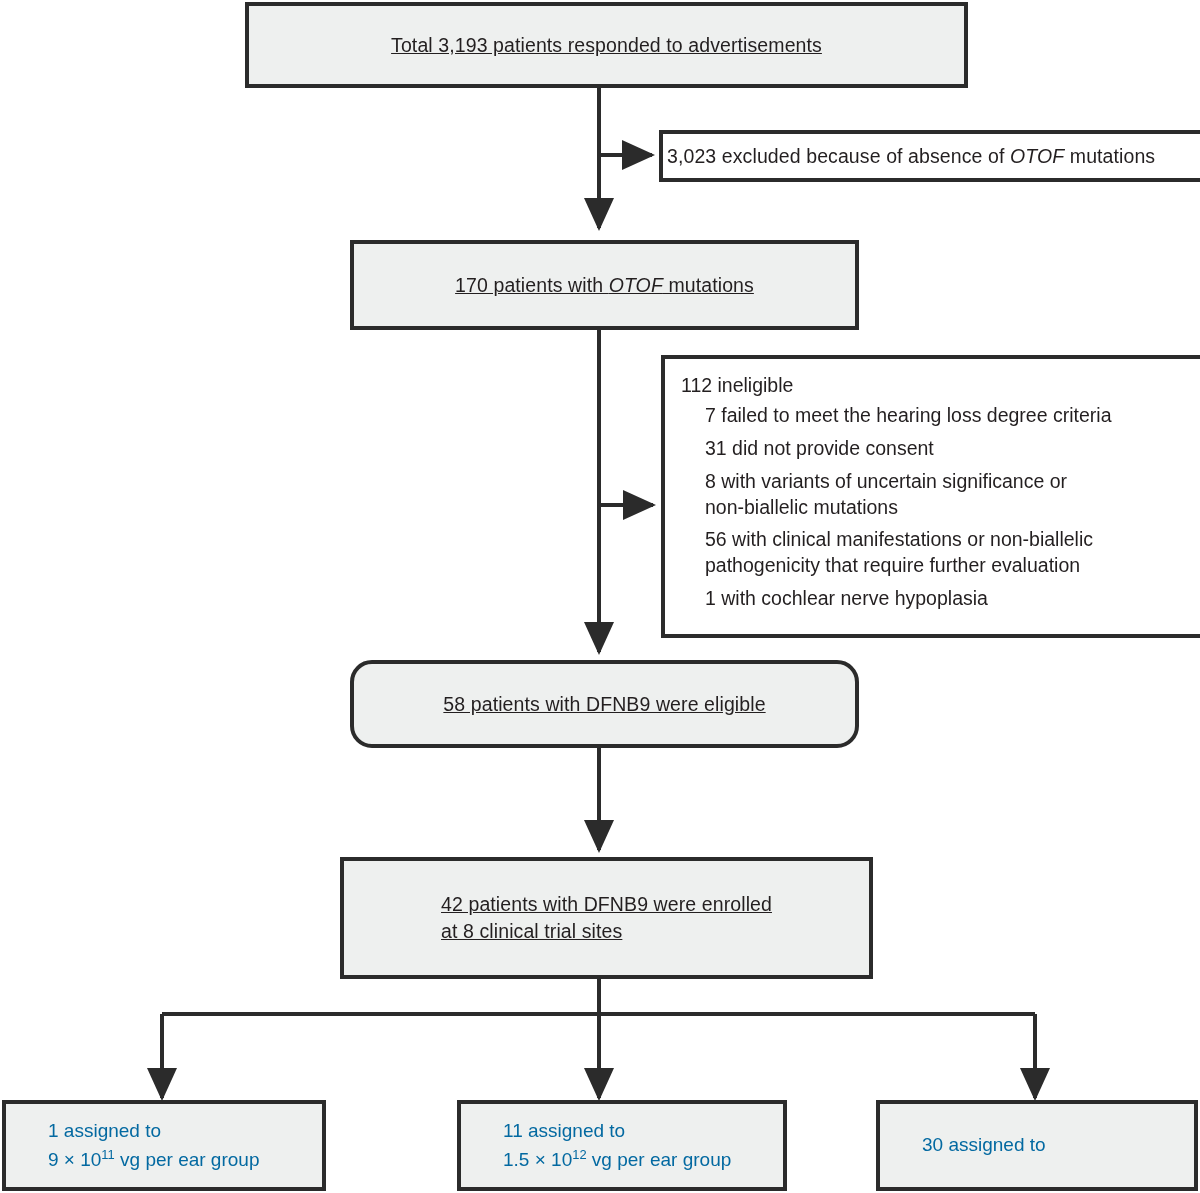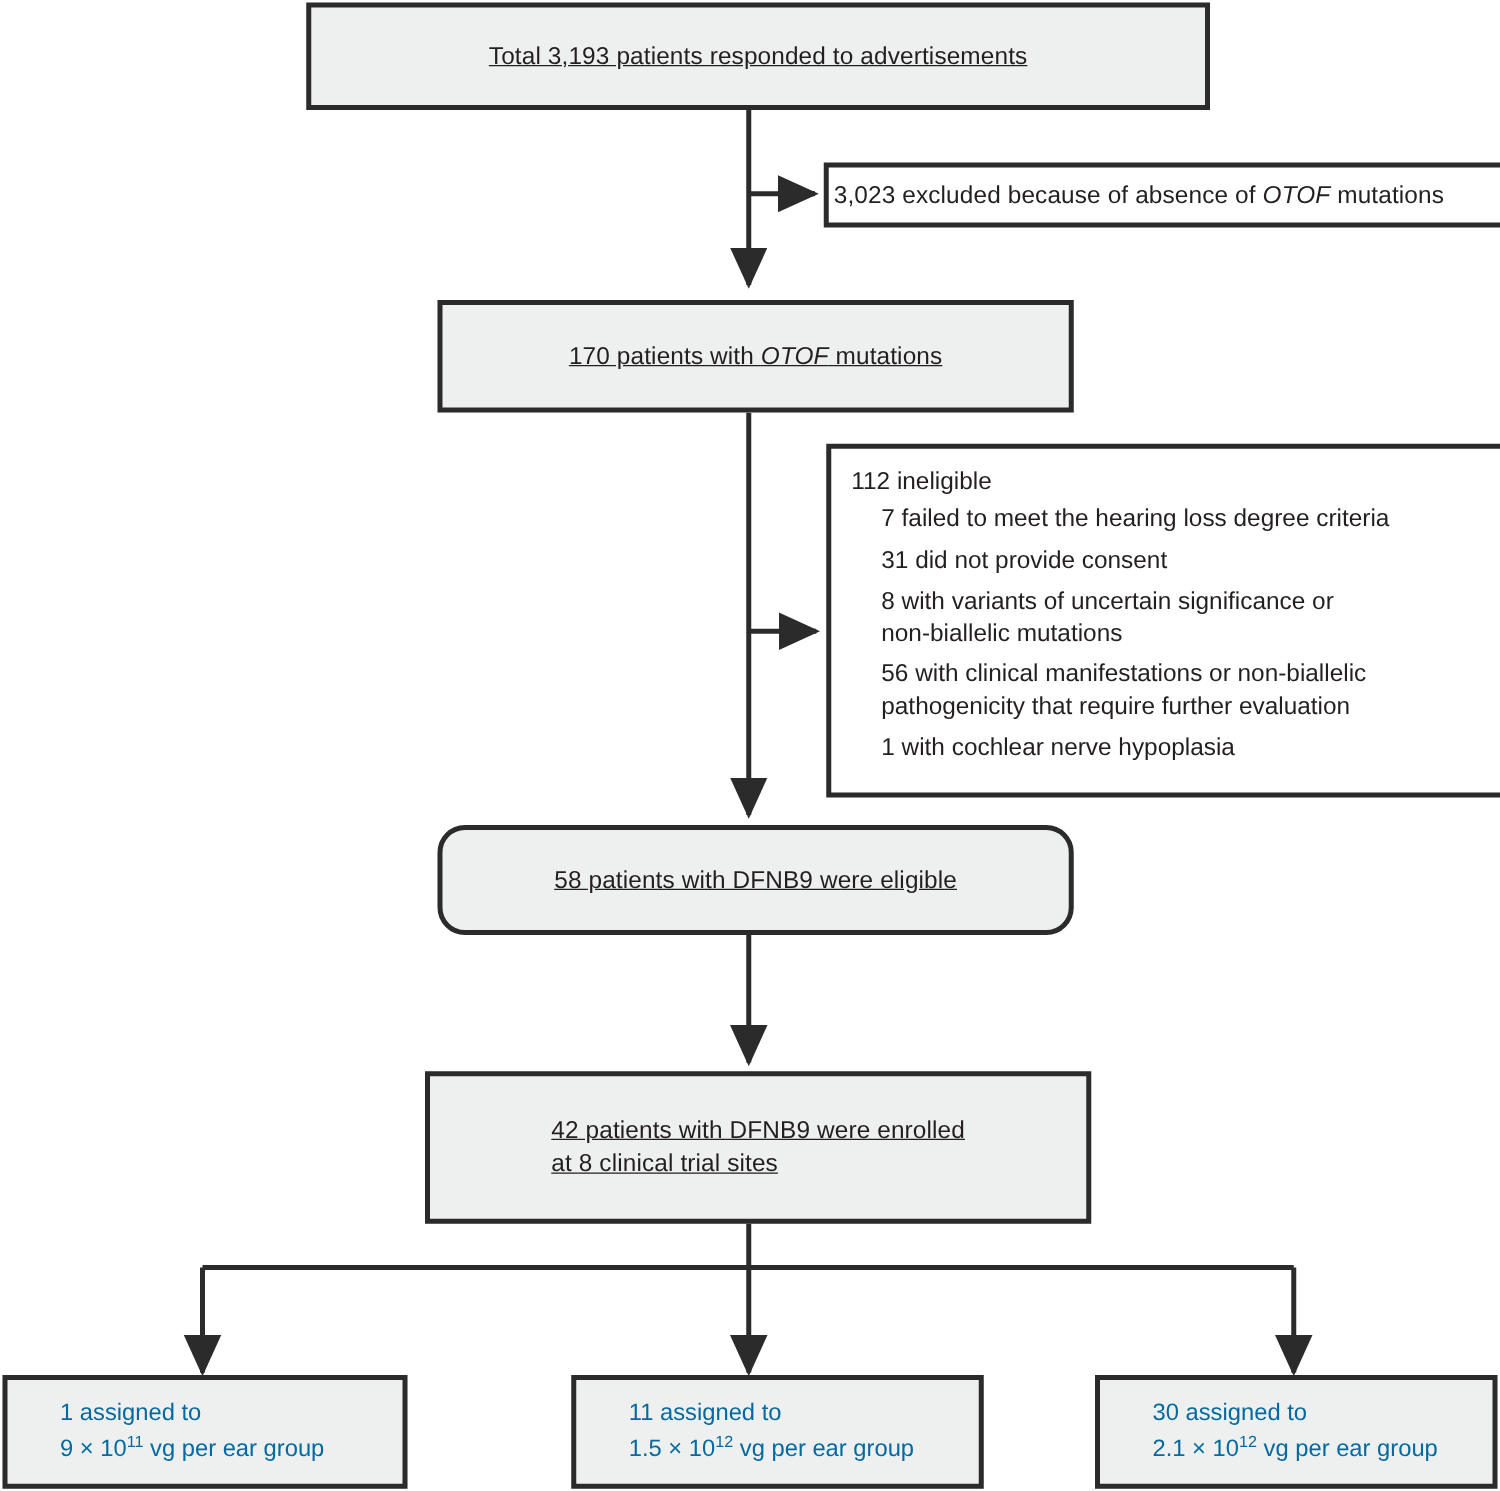--- a/index.html
+++ b/index.html
@@ -161,16 +161,15 @@
     <div class="assign-line"><span>9 × 10</span><sup class="exp">11</sup><span> vg per ear group</span></div>
   </div>
 
   <div class="node filled assign-box" style="left:457px; top:1100px; width:330px; height:91px;">
     <div class="assign-line">11 assigned to</div>
     <div class="assign-line"><span>1.5 × 10</span><sup class="exp">12</sup><span> vg per ear group</span></div>
   </div>
 
   <div class="node filled assign-box" style="left:876px; top:1100px; width:322px; height:91px;">
     <div class="assign-line">30 assigned to</div>
-    <div class="assign-line"><span>2.1 × 10</span><sup class="exp">12</sup><span> vg per ear group</span></div>
   </div>
 
 </div>
 
 </body></html>

